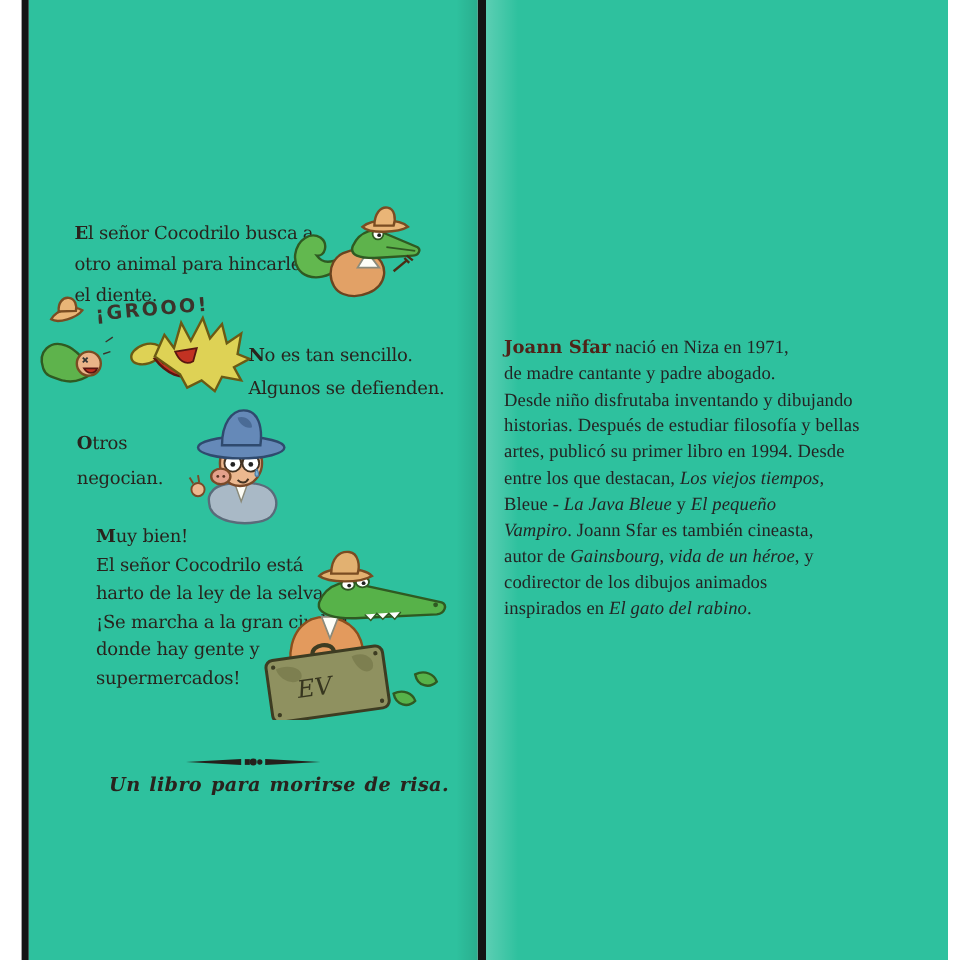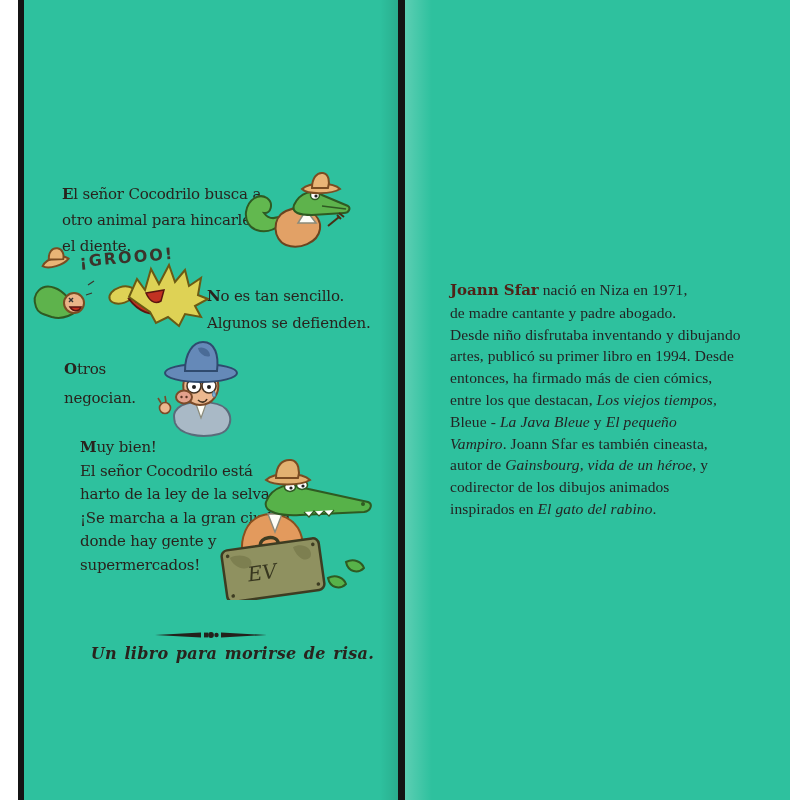--- a/index.html
+++ b/index.html
@@ -34,21 +34,21 @@
 
   .illus { position: absolute; }
 
   .ornament { position: absolute; left: 0; top: 627px; width: 374px; text-align: center; }
   .tagline {
     position: absolute; left: 0; top: 644px; width: 417px; text-align: center;
     font-weight: 700; font-style: italic; font-size: 16px;
     letter-spacing: 0.3px; word-spacing: 1.5px; color: var(--ink, #29231d);
   }
 
-  .bio { position: absolute; left: 45px; top: 279px; color: #242424; }
+  .bio { position: absolute; left: 15px; top: 279px; color: #242424; }
   .bio-line {
     white-space: nowrap; font-family: "Liberation Serif", serif;
     font-size: 15.5px; line-height: 21.8px; letter-spacing: 0.1px;
   }
   .seg-i { font-style: italic; }
   .seg-name {
     font-weight: 700; color: var(--author_name, #4f2318);
     font-family: "DejaVu Serif", serif; font-size: 15px; letter-spacing: 0;
   }
 
@@ -191,22 +191,22 @@
     </div>
 
     <div class="tagline">Un libro para morirse de risa.</div>
   </div>
 
   <div class="panel panel-right">
     <div class="bio">
       <div class="bio-line"><span class="seg-name">Joann Sfar</span><span> nació en Niza en 1971,</span></div>
       <div class="bio-line"><span>de madre cantante y padre abogado.</span></div>
       <div class="bio-line"><span>Desde niño disfrutaba inventando y dibujando</span></div>
+      <div class="bio-line"><span>historias. Después de estudiar filosofía y bellas</span></div>
       <div class="bio-line"><span>artes, publicó su primer libro en 1994. Desde</span></div>
-      <div class="bio-line"><span>entonces, ha firmado más de cien cómics,</span></div>
       <div class="bio-line"><span>entre los que destacan, </span><span class="seg-i">Los viejos tiempos,</span></div>
       <div class="bio-line"><span>Bleue - </span><span class="seg-i">La Java Bleue</span><span> y </span><span class="seg-i">El pequeño</span></div>
       <div class="bio-line"><span class="seg-i">Vampiro</span><span>. Joann Sfar es también cineasta,</span></div>
       <div class="bio-line"><span>autor de </span><span class="seg-i">Gainsbourg, vida de un héroe</span><span>, y</span></div>
       <div class="bio-line"><span>codirector de los dibujos animados</span></div>
       <div class="bio-line"><span>inspirados en </span><span class="seg-i">El gato del rabino</span><span>.</span></div>
     </div>
   </div>
 
 </div>

